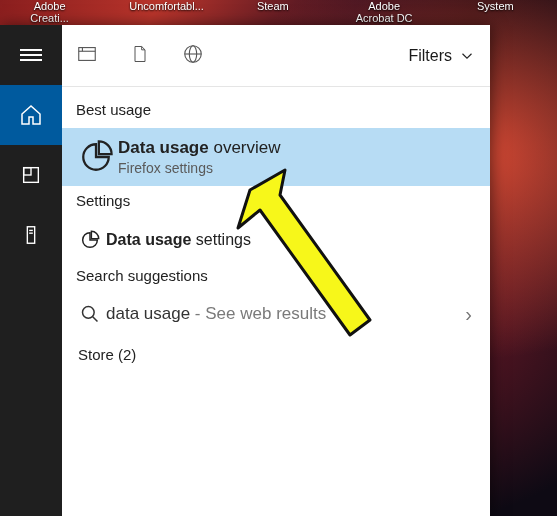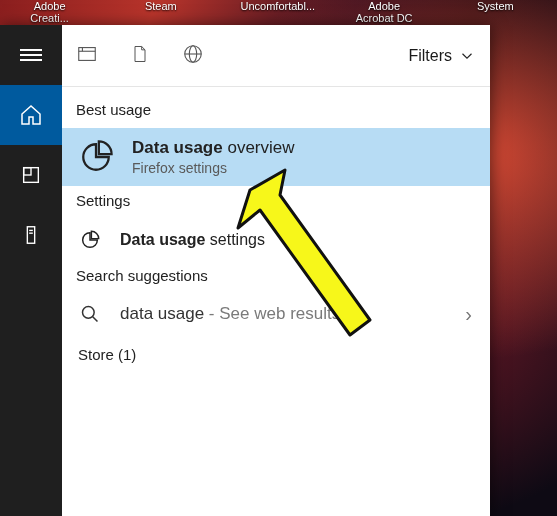--- a/index.html
+++ b/index.html
@@ -33,43 +33,43 @@
     .hamburger div{ width:22px; height:2px; background:#fff; margin:3px 0;}
 
     .panel { flex:1; background:#fff; display:flex; flex-direction:column; }
     .topbar { height:62px; display:flex; align-items:center; border-bottom:1px solid #e5e5e5; padding:0 14px; gap:32px;}
     .topbar-icon { color:#666; }
     .topbar-icon svg{ stroke:#555; fill:none; stroke-width:1.2;}
     .filters { margin-left:auto; display:flex; align-items:center; gap:6px; color:#1a1a1a; font-size:16px;}
 
     .content{ padding: 8px 14px 0 14px; }
     .group-label{ font-size:15px; color:#222; margin: 6px 0 10px 0; font-weight:400;}
-    .row{ display:flex; align-items:center; gap:18px; padding:10px 2px; position:relative; margin:0 -14px; padding-left:16px; padding-right:16px;}
+    .row{ display:flex; align-items:center; gap:4px; padding:10px 2px; position:relative; margin:0 -14px; padding-left:16px; padding-right:16px;}
     .row.sel{ background:#b7dcf4;}
     .icon-cell{ width:36px; display:flex; justify-content:center;}
     .title-line{ font-size:17px; color:#222;}
     .title-line b{ font-weight:700;}
     .subtitle{ font-size:14px; color:#5a5a5a; margin-top:2px;}
     .settings-row .title-line{ font-size:16px;}
     .suggest-row .title-line{ font-size:17px; color:#333;}
     .faded{ color:#7a7a7a; font-weight:400;}
     .chev{ position:absolute; right:18px; color:#777; font-size:20px;}
     .store{ font-size:15px; margin:12px 2px;}
 
     .arrow-annot{ position:absolute; z-index:9; pointer-events:none;}
   </style>
 </head>
 <body>
 
 <div class="wallpaper"></div>
 
 <div class="desktop-labels">
   <span>Adobe Creati...</span>
+  <span>Uncomfortabl...</span>
   <span>Steam</span>
-  <span>Uncomfortabl...</span>
   <span>Adobe Acrobat DC</span>
   <span>System</span>
 </div>
 
 <div class="flyout">
 
   <div class="rail">
     <div class="rail-btn">
       <div class="hamburger">
           <div></div>
@@ -161,20 +161,20 @@
         <div class="icon-cell" style="width:24px;">
           <svg width="20" height="20" viewBox="0 0 24 24">
               <circle cx="10" cy="10" r="7" fill="none" stroke="#333" stroke-width="1.8"></circle>
               <line x1="15" y1="15" x2="21" y2="21" stroke="#333" stroke-width="1.8"></line>
             </svg>
         </div>
         <div class="title-line"><span>data usage</span><span class="faded"> - See web results</span></div>
         <span class="chev">›</span>
       </div>
 
-      <div class="store group-label">Store (1)</div>
+      <div class="store group-label">Store (2)</div>
     </div>
   </div>
 </div>
 
 <svg class="arrow-annot" style="left:230px; top:160px;" width="160" height="190" viewBox="0 0 160 190">
   <path d="M 20 30  L 55 10  L 50 35  L 140 160  L 120 175  L 30 50  L 8 68 Z" fill="#f7f71a" stroke="#111" stroke-width="3" stroke-linejoin="round"></path>
 </svg>
 
 </body></html>

